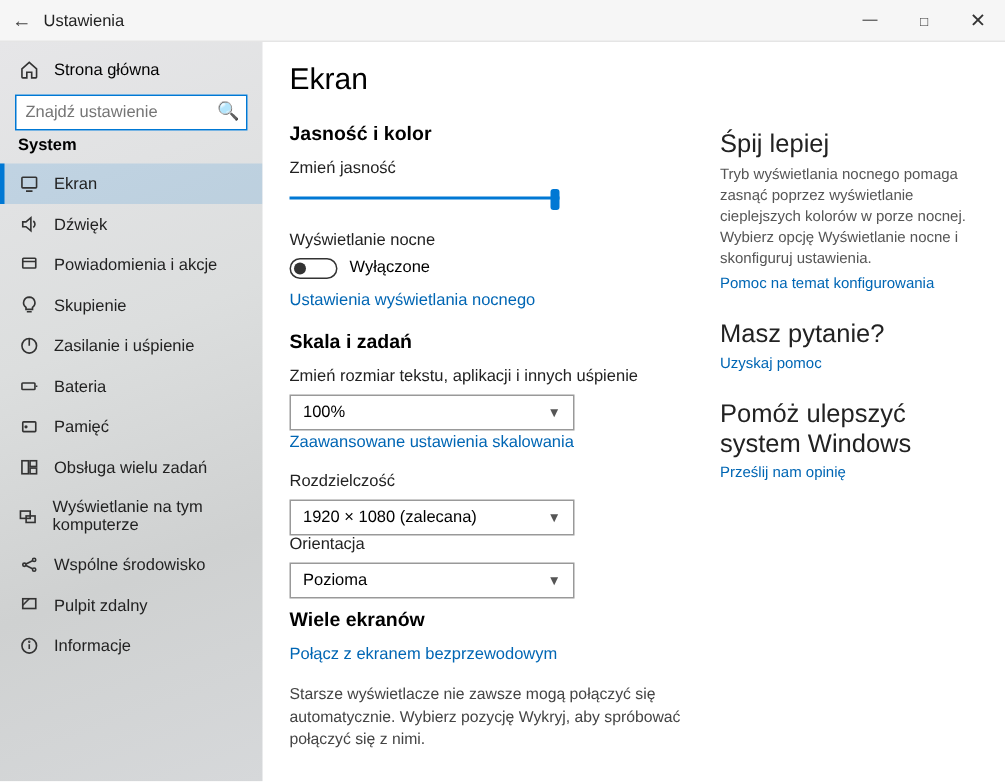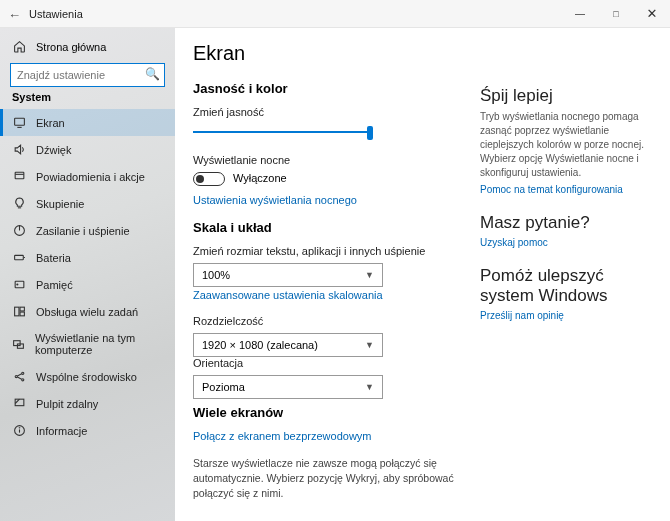--- a/index.html
+++ b/index.html
@@ -199,21 +199,21 @@
       </div>
       <div class="lbl">Wyświetlanie nocne</div>
       <div class="toggle">
         <div class="sw">
               <div class="knob"></div>
             </div>
         <span>Wyłączone</span>
       </div>
       <span class="link">Ustawienia wyświetlania nocnego</span>
 
-      <h2>Skala i układ</h2>
+      <h2>Skala i zadań</h2>
       <div class="lbl">Zmień rozmiar tekstu, aplikacji i innych uśpienie</div>
       <div class="select">
             <span>100%</span>
             <span class="chev">▼</span>
           </div>
       <span class="link">Zaawansowane ustawienia skalowania</span>
       <div class="lbl">Rozdzielczość</div>
       <div class="select">
             <span>1920 × 1080 (zalecana)</span>
             <span class="chev">▼</span>

